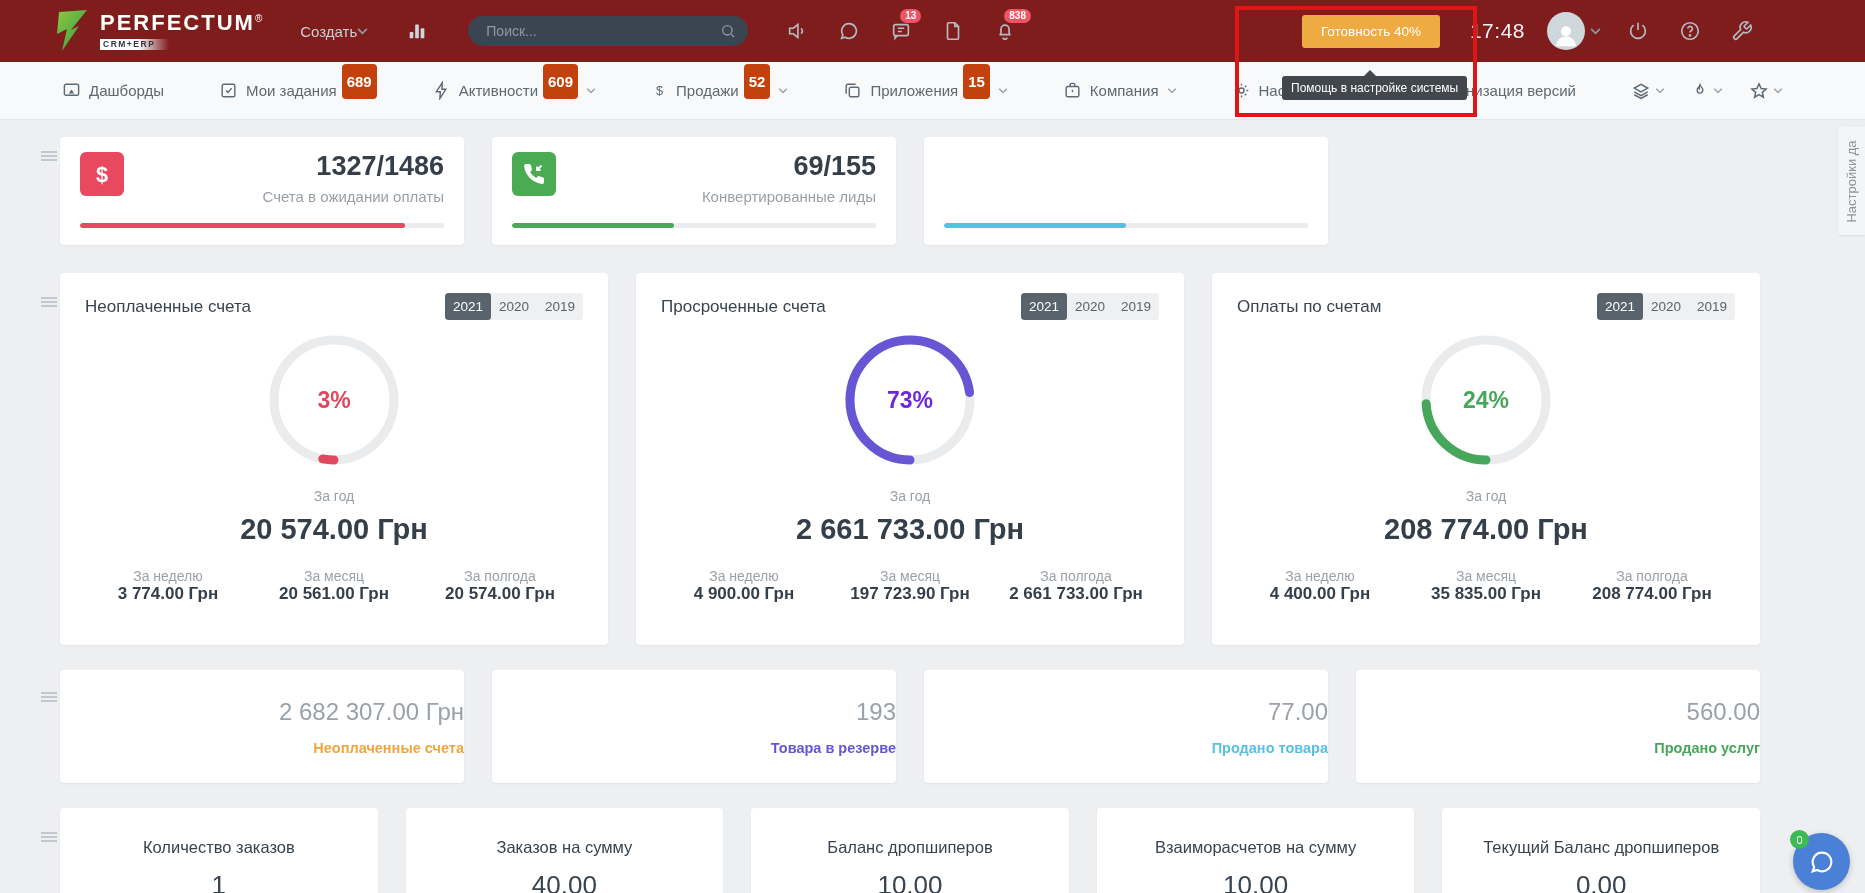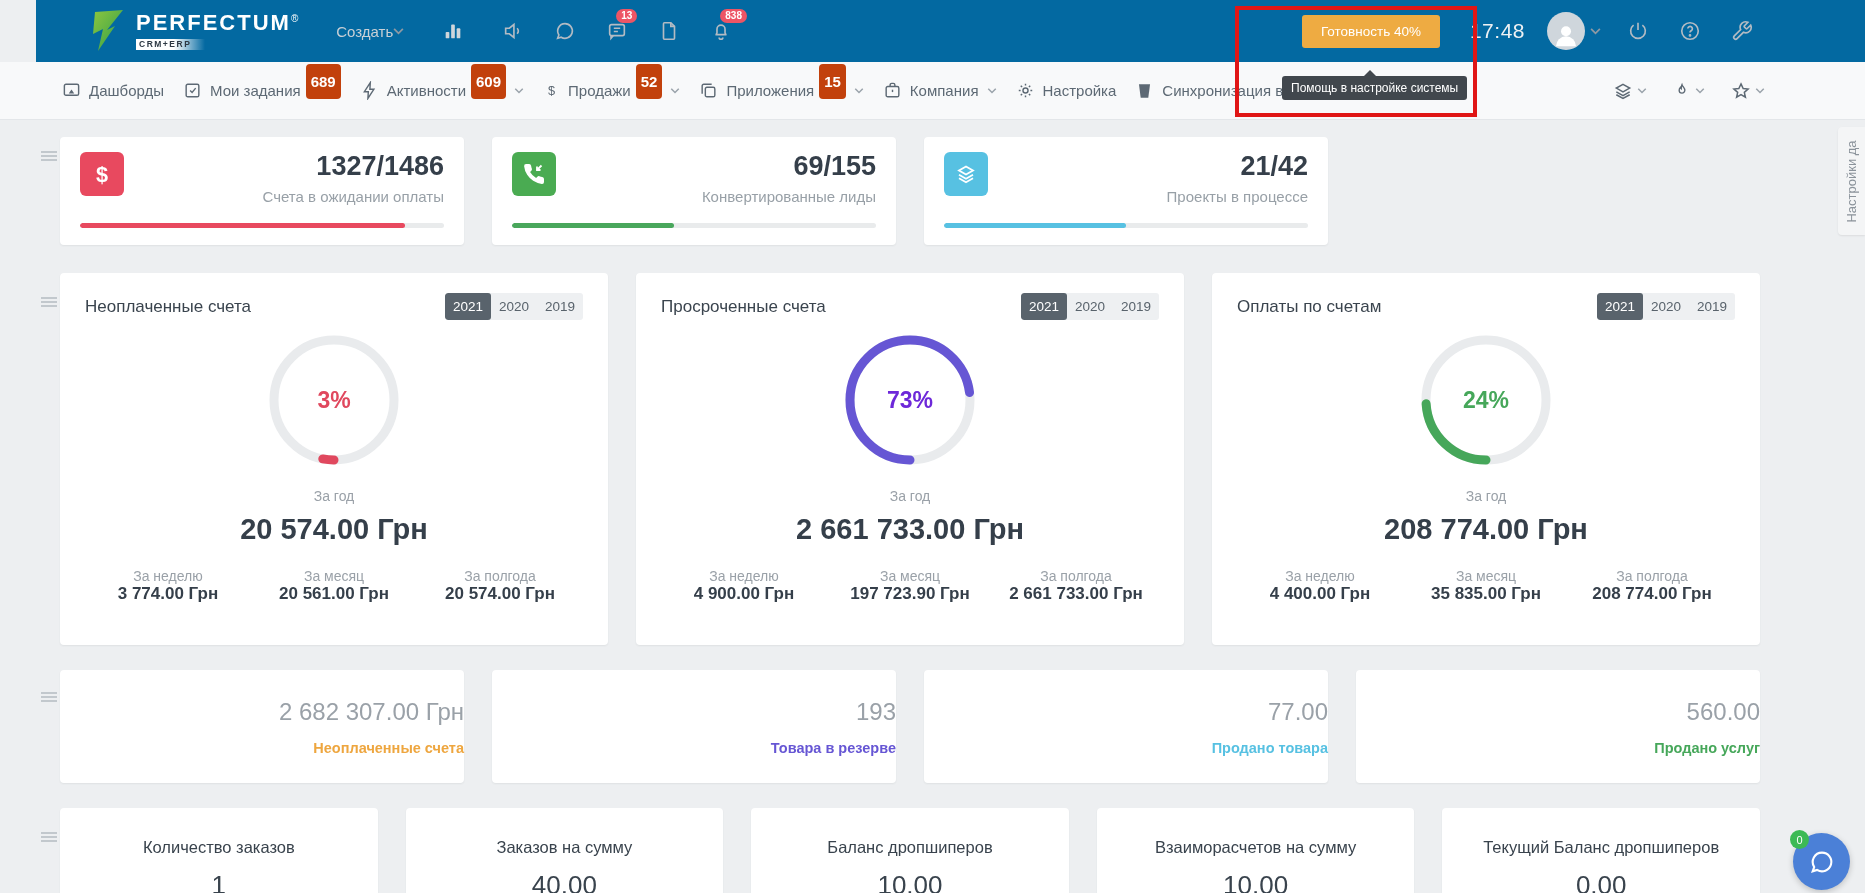--- a/index.html
+++ b/index.html
@@ -1,20 +1,20 @@
 <!DOCTYPE html>
 <html><head>
 <meta charset="utf-8">
 <style>
   html,body{margin:0;padding:0;}
   .page{position:relative;width:1865px;height:893px;background:#edeff1;overflow:hidden;
         font-family:"Liberation Sans",sans-serif;color:#3a444e;}
 
   
-  .hdr{height:62px;background:#0369a1;display:flex;align-items:center;padding:0 112px 0 54px;box-sizing:border-box;margin-left:36px;}
+  .hdr{height:62px;background:#7f1d1d;display:flex;align-items:center;padding:0 112px 0 54px;box-sizing:border-box;}
   .logo{display:flex;align-items:center;gap:10px;cursor:pointer;}
   .logo-txt{line-height:1;}
   .brand{color:#fff;font-size:22px;font-weight:bold;letter-spacing:2px;}
   .brand sup{font-size:10px;font-weight:normal;}
   .brand-sub{margin-top:3px;display:inline-block;font-size:8.5px;font-weight:bold;letter-spacing:1.5px;
              color:#2d3843;background:linear-gradient(to right,#ffffff 55%,rgba(255,255,255,0));padding:1px 14px 1px 3px;}
   .hbtn{display:flex;align-items:center;gap:0;color:#c9d0d6;font-size:15px;cursor:pointer;background:none;border:none;padding:0;font-family:inherit;}
   .hicon{color:#b3bbc3;cursor:pointer;position:relative;display:flex;align-items:center;}
   .hicon svg{display:block;}
   .hbadge{position:absolute;top:-11px;left:10px;background:#ed5565;color:#fff;font-size:10px;font-weight:bold;
@@ -24,21 +24,21 @@
   .search input::placeholder{color:#8f99a3;}
   .ready-btn{margin-left:auto;background:#eeab42;color:#fff;border:none;border-radius:3px;font-size:13.5px;
              padding:9px 19px;cursor:pointer;font-family:inherit;white-space:nowrap;}
   .time{margin-left:30px;color:#eef1f3;font-size:21px;letter-spacing:.5px;}
   .avatar-w{margin-left:22px;display:flex;align-items:center;gap:5px;cursor:pointer;}
   .avatar{width:38px;height:38px;border-radius:50%;background:#cfd6dc;overflow:hidden;display:flex;align-items:flex-end;justify-content:center;}
   .chev{color:#8f99a3;}
 
   
   .nav{height:58px;background:#f8f9fa;border-bottom:1px solid #e3e6e9;display:flex;align-items:center;
-       padding:0 100px 0 62px;box-sizing:border-box;gap:19px;}
+       padding:0 100px 0 62px;box-sizing:border-box;gap:55px;}
   .nav-item{display:flex;align-items:center;gap:8px;color:#5d6974;font-size:15px;cursor:pointer;white-space:nowrap;}
   .nav-item svg{flex:none;}
   .nbadge{background:#c2410c;color:#fff;font-size:15px;font-weight:bold;border-radius:4px;padding:10px 5px;
           line-height:1;transform:translateY(-9px);margin-left:-3px;}
   .nav-right{margin-left:auto;display:flex;align-items:center;gap:26px;color:#5d6974;}
   .nav-right .nav-item{gap:4px;}
 
   
   .annot{position:absolute;left:1235px;top:6px;width:242px;height:111px;border:4px solid #e01616;box-sizing:border-box;
          z-index:50;pointer-events:none;}
@@ -130,20 +130,27 @@
     </button>
 
     <span class="hicon" style="margin-left:38px">
       <svg width="22" height="22" viewBox="0 0 24 24" fill="#cfd6db">
           <rect x="4" y="13" width="4" height="7" rx="1"></rect>
           <rect x="10" y="5" width="4" height="15" rx="1"></rect>
           <rect x="16" y="9" width="4" height="11" rx="1"></rect>
         </svg>
     </span>
 
+    <div class="search">
+      <input type="text" placeholder="Поиск..." style="">
+      <svg width="16" height="16" viewBox="0 0 24 24" fill="none" stroke="#8f99a3" stroke-width="2">
+          <circle cx="11" cy="11" r="7"></circle>
+          <path d="M21 21l-4.3-4.3"></path>
+        </svg>
+    </div>
 
     <span class="hicon" style="margin-left:38px">
       <svg width="22" height="22" viewBox="0 0 24 24" fill="none" stroke="currentColor" stroke-width="1.8">
           <path d="M4 9v6h4l5 4V5L8 9H4z"></path>
           <path d="M16.5 9a4.5 4.5 0 010 6"></path>
         </svg>
     </span>
     <span class="hicon" style="margin-left:30px">
       <svg width="22" height="22" viewBox="0 0 24 24" fill="none" stroke="currentColor" stroke-width="1.8">
           <path d="M12 4a8 8 0 00-6.7 12.3L4 20l3.8-1.2A8 8 0 1012 4z"></path>
@@ -350,33 +357,20 @@
             <div class="sval">69/155</div>
             <div class="slabel">Конвертированные лиды</div>
           </div>
         </div>
         <div class="sprog">
             <i style="width: 44.5%; background: rgb(73, 167, 92);"></i>
           </div>
       </div>
 
       <div class="card scard">
-        <div class="stop">
-          <span class="sicon" style="background: rgb(87, 193, 226);">
-            <svg width="24" height="24" viewBox="0 0 24 24" fill="none" stroke="#fff" stroke-width="1.8">
-                <path d="M12 4.5l7 4-7 4-7-4z"></path>
-                <path d="M5 12.7l7 4 7-4"></path>
-                <path d="M5 16.2l7 4 7-4"></path>
-              </svg>
-          </span>
-          <div class="sright">
-            <div class="sval">21/42</div>
-            <div class="slabel">Проекты в процессе</div>
-          </div>
-        </div>
         <div class="sprog">
             <i style="width: 50%; background: rgb(87, 193, 226);"></i>
           </div>
       </div>
 
     </div>
 
     <div class="row donuts">
       <span class="handle" style="top:22px">
           <i></i>

